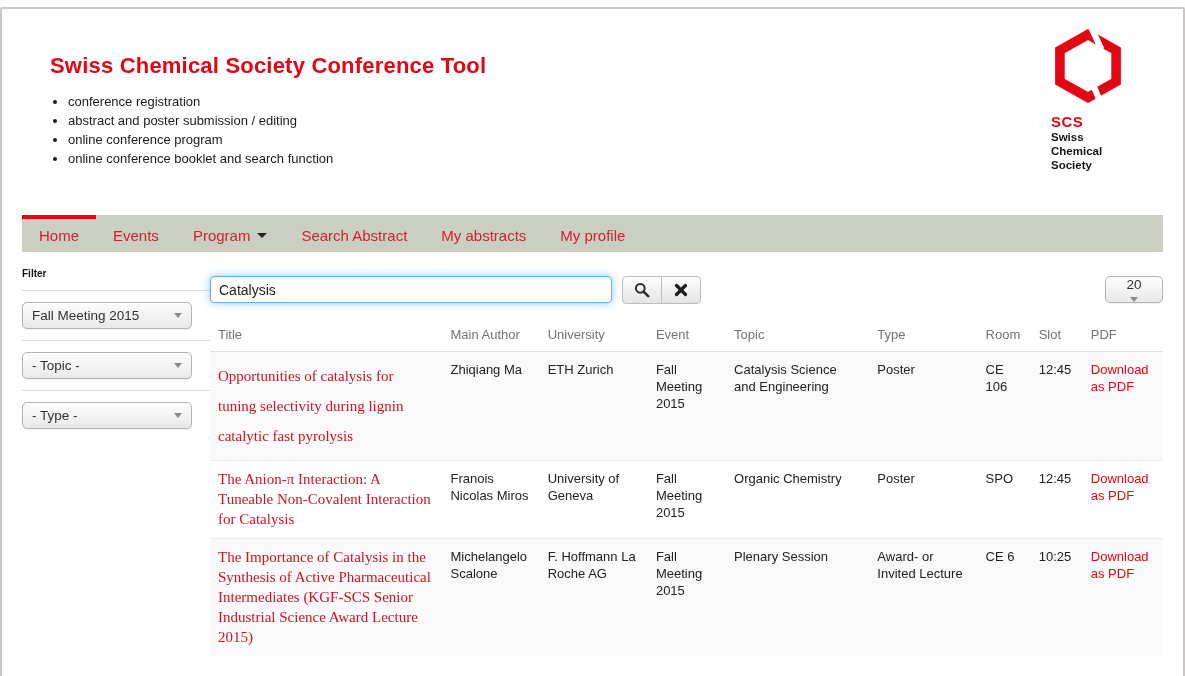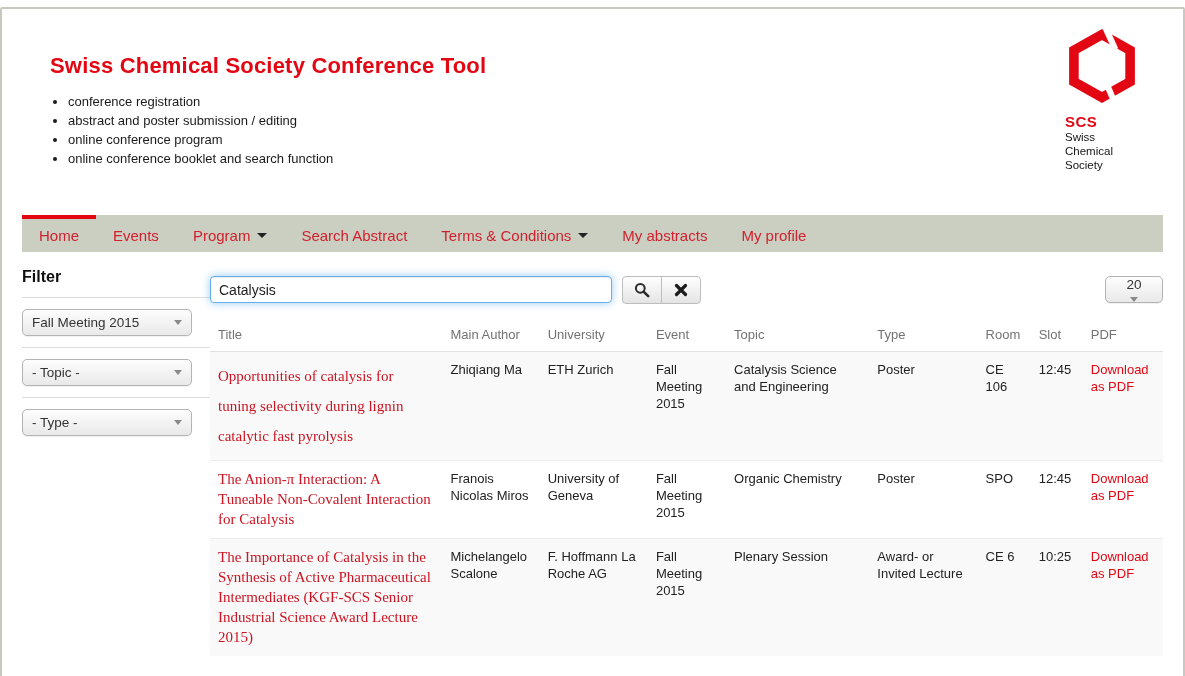--- a/index.html
+++ b/index.html
@@ -18,40 +18,40 @@
     position:relative;width:1185px;height:676px;overflow:hidden;
     background:#fff;border:2px solid #c9c9c1;border-bottom-width:3px;border-radius:2px;margin-top:7px;
   }
 
   
   .header{position:relative;height:206px;padding-top:44px;}
   .page-title{margin-left:48px;font-size:22px;font-weight:bold;color:var(--brand-red);letter-spacing:.2px;}
   .features{margin:14px 0 0 66px;list-style:disc;}
   .features li{font-size:13px;color:#1a1a1a;line-height:18px;margin-bottom:1px;}
 
-  .logo{position:absolute;top:16px;right:40px;width:78px;}
+  .logo{position:absolute;top:16px;right:54px;width:78px;}
   .logo svg{display:block;}
   .logo-abbr{margin-top:6px;font-size:15px;font-weight:bold;color:var(--brand-red);letter-spacing:.5px;}
-  .logo-name{font-size:11.5px;line-height:14px;color:#151515;font-weight:normal;}
+  .logo-name{font-size:11.5px;line-height:14px;color:#151515;font-weight:bold;}
 
   
   .nav{margin:0 20px;height:37px;background:var(--nav-bg);display:flex;align-items:stretch;}
   .nav-item{
     display:flex;align-items:center;padding:8px 17px;cursor:pointer;
     border-top:4px solid transparent;
     color:var(--nav-link);font-size:15px;text-decoration:none;
   }
   .nav-item.active{border-top-color:var(--brand-red);}
   .nav-caret{margin-left:7px;width:0;height:0;border-left:5px solid transparent;
     border-right:5px solid transparent;border-top:5px solid #222;}
 
   
   .content{display:flex;padding:0 20px;}
   .sidebar{width:188px;flex:none;padding-top:16px;}
-  .filter-heading{font-size:16px;font-weight:bold;color:#111;margin:0 0 10px 0;}
+  .filter-heading{font-size:10px;font-weight:bold;color:#111;margin:0 0 10px 0;}
   .divider{border:0;border-top:1px solid #ddd;margin:11px 0;}
   .select-box{
     width:170px;height:27px;border:1px solid #b3b3b3;border-radius:5px;
     background:linear-gradient(#fdfdfd,#e9e9e9);
     display:flex;align-items:center;justify-content:space-between;
     padding:0 9px;font-size:13.5px;color:#333;cursor:pointer;
     box-shadow:0 1px 1px rgba(0,0,0,.06);
   }
   .select-caret{width:0;height:0;border-left:4.5px solid transparent;
     border-right:4.5px solid transparent;border-top:5px solid #8a8a8a;}
@@ -135,24 +135,20 @@
       <a class="nav-item">
         <span>Program</span>
         <span class="nav-caret"></span>
       </a>
 
       <a class="nav-item">
         <span>Search Abstract</span>
 
       </a>
 
-      <a class="nav-item">
-        <span>Terms &amp; Conditions</span>
-        <span class="nav-caret"></span>
-      </a>
 
       <a class="nav-item">
         <span>My abstracts</span>
 
       </a>
 
       <a class="nav-item">
         <span>My profile</span>
 
       </a>

